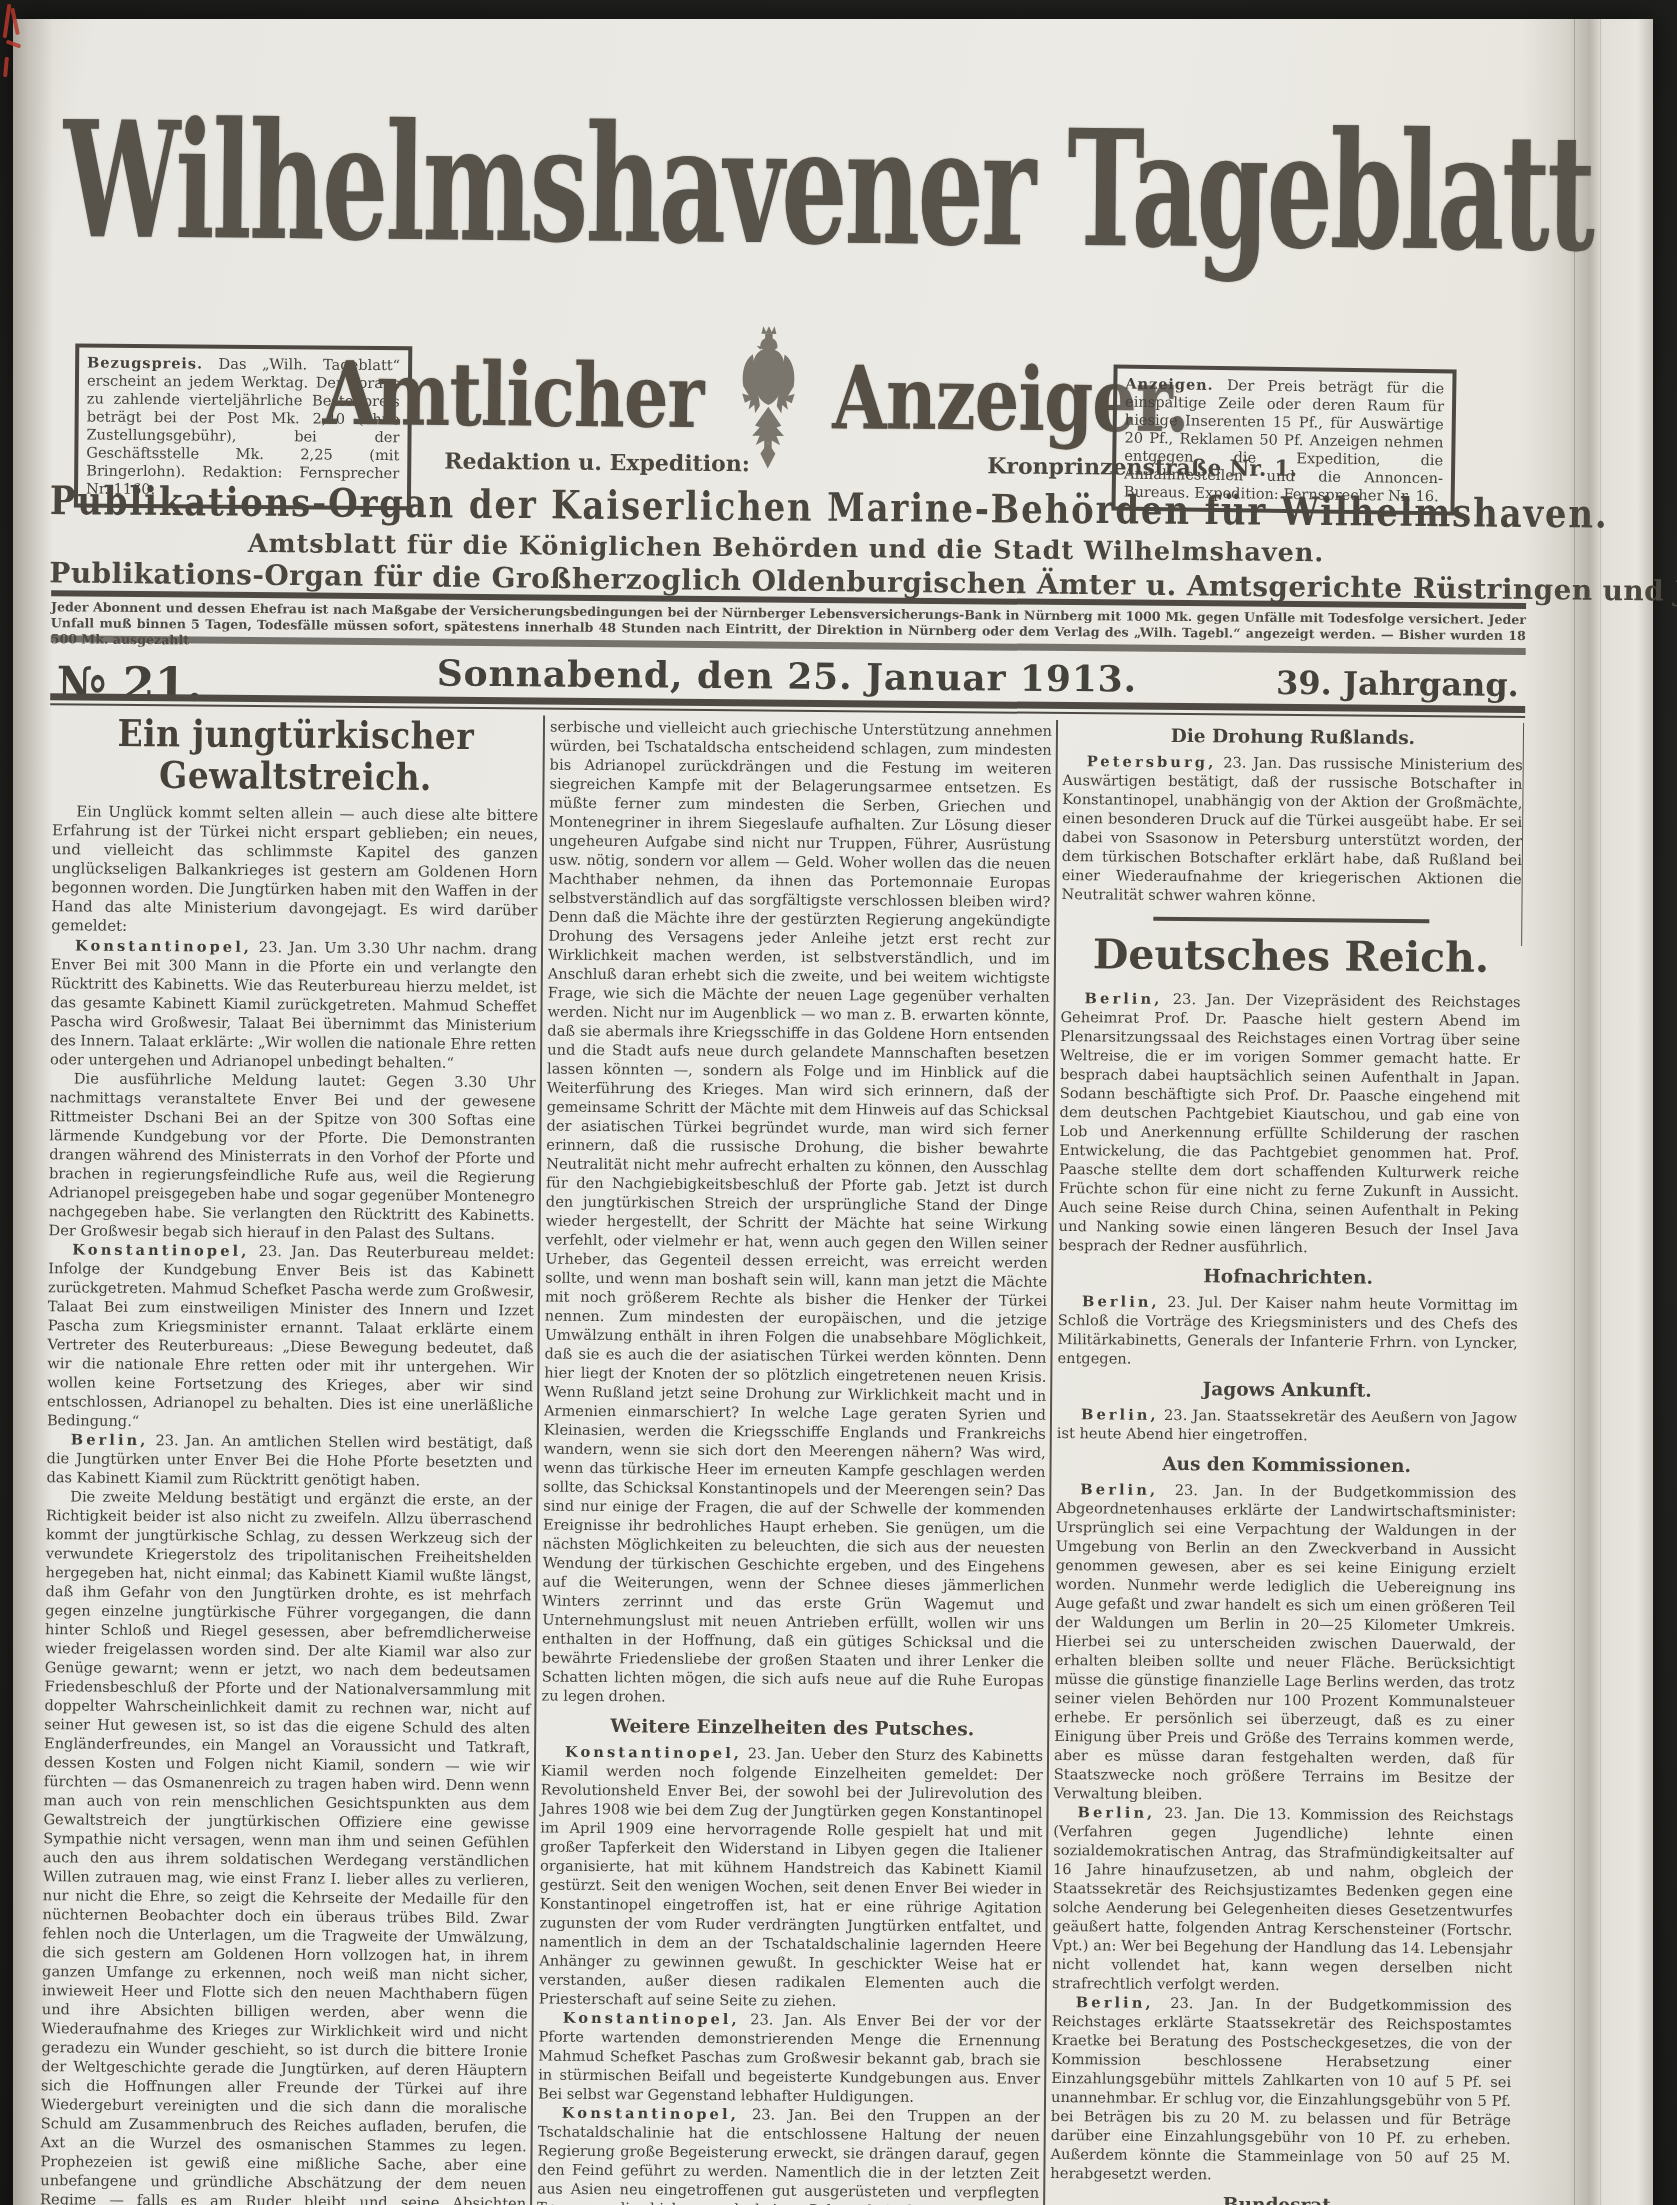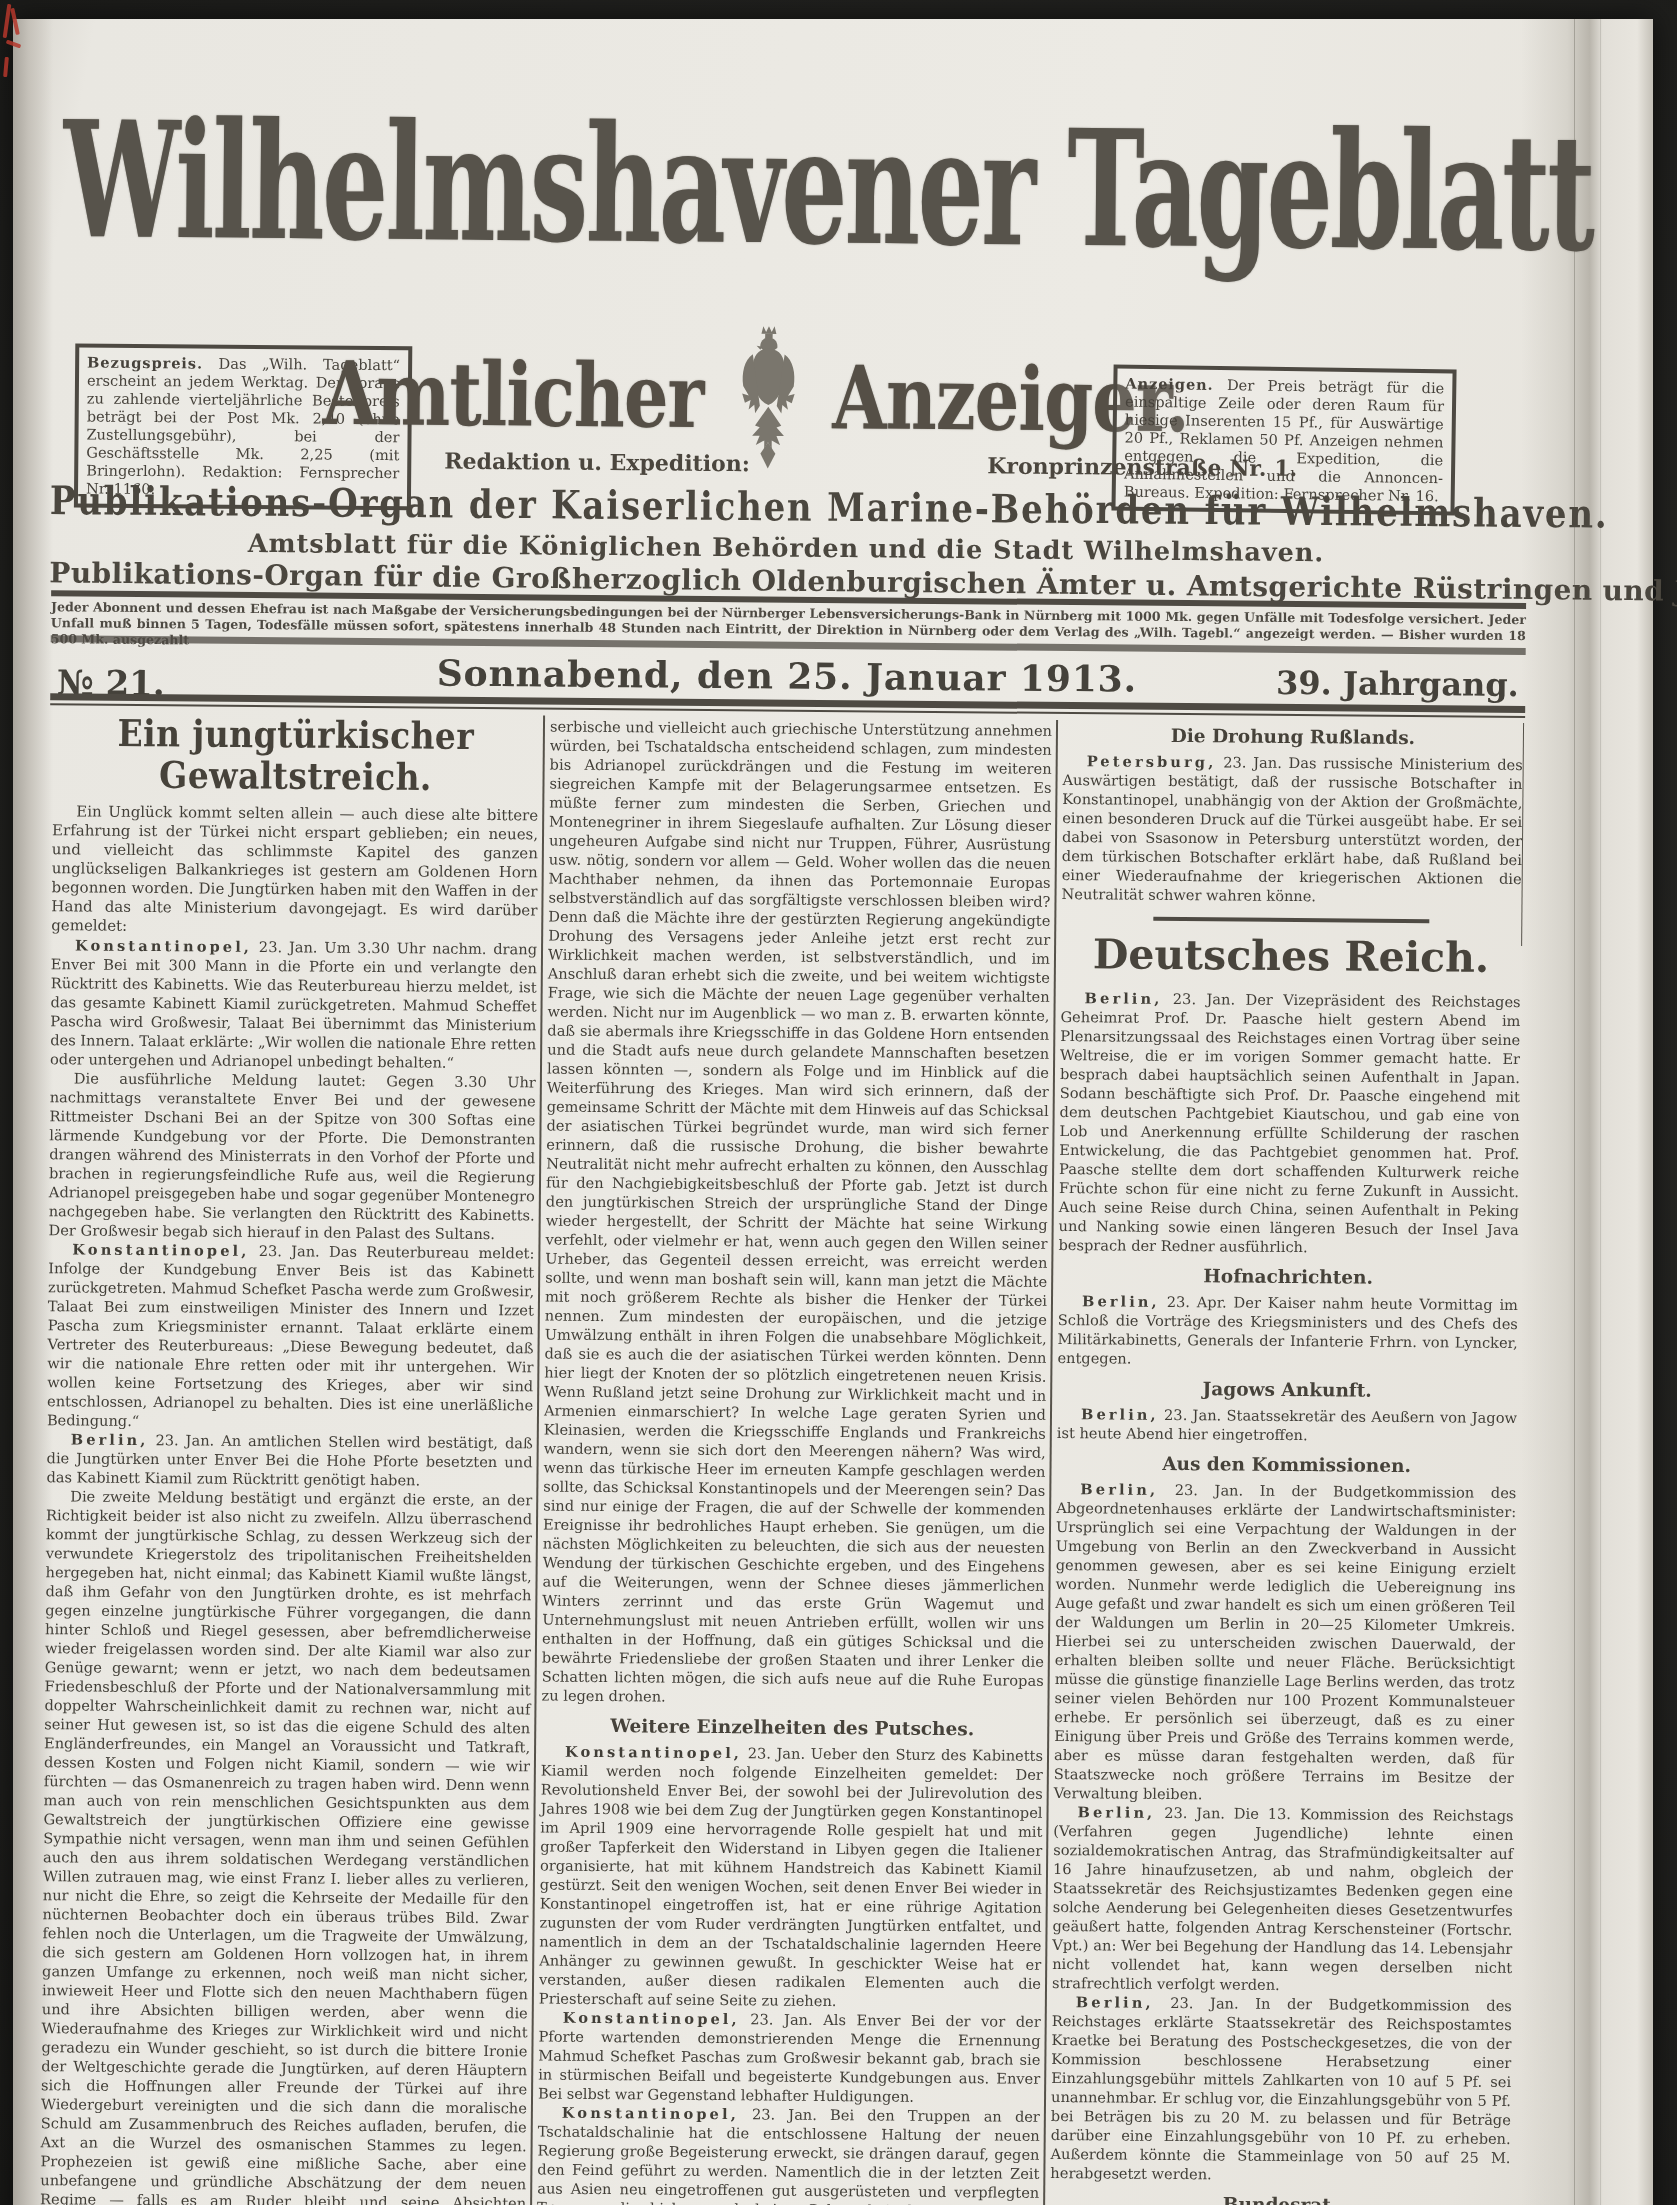--- a/index.html
+++ b/index.html
@@ -29,21 +29,21 @@
   #eagle{flex:0 0 auto;}
   .addr{position:absolute;font-weight:bold;font-size:22px;color:#4b463e;white-space:nowrap;}
   .publine{position:absolute;left:40px;width:1473px;text-align:center;font-weight:bold;color:#4b473f;white-space:nowrap;}
   #publine1{top:462px;font-size:34px;letter-spacing:1.8px;transform:scaleY(1.15);}
   #publine2{top:508px;font-size:25.6px;letter-spacing:0.9px;}
   #publine3{top:540px;font-size:28px;letter-spacing:0.4px;transform:rotate(.15deg);}
   .rule{position:absolute;background:#4e4a43;}
   #insurance{position:absolute;left:42px;top:581px;width:1475px;font-size:12.6px;line-height:16px;font-weight:bold;
      text-align:justify;color:#4e4a43;}
   #dateline{position:absolute;left:44px;top:630px;width:1469px;height:46px;}
-  #issue-no{position:absolute;left:4.4px;top:14px;font-size:34px;font-weight:bold;}
+  #issue-no{position:absolute;left:4.4px;top:8px;font-size:46px;font-weight:bold;}
   #issue-date{position:absolute;left:0;right:0;top:0;text-align:center;font-size:36px;font-weight:bold;letter-spacing:0.9px;}
   #volume{position:absolute;right:2.6px;top:5.3px;font-size:32px;font-weight:bold;}
   .col{position:absolute;top:694px;font-size:14.6px;line-height:19px;text-align:justify;color:#413e37;}
   #col1{left:45px;width:486px;}
   #col2{left:542px;width:502px;}
   #col3{left:1055px;width:460px;}
   .divider{position:absolute;top:693px;width:1.8px;background:#56524a;}
   #divider1{left:535px;height:1722px;}
   #divider2{left:1048px;height:1623px;}
   #edgeline{position:absolute;left:1515px;top:692px;width:1.3px;height:223px;background:#56524a;}
@@ -137,21 +137,21 @@
 
       </div>
 
       <div class="col" id="col3">
         <div class="subhead" style="margin-top:1.8px">Die Drohung Rußlands.</div>
         <p class="par"><span class="lead">Petersburg,</span><span> 23. Jan.  Das russische Ministerium des Auswärtigen bestätigt, daß der russische Botschafter in Konstantinopel, unabhängig von der Aktion der Großmächte, einen besonderen Druck auf die Türkei ausgeübt habe. Er sei dabei von Ssasonow in Petersburg unterstützt worden, der dem türkischen Botschafter erklärt habe, daß Rußland bei einer Wiederaufnahme der kriegerischen Aktionen die Neutralität schwer wahren könne.</span></p>
         <div class="colrule"></div>
         <div class="bighead">Deutsches Reich.</div>
         <p class="par"><span class="lead">Berlin,</span><span> 23. Jan.  Der Vizepräsident des Reichstages Geheimrat Prof. Dr. Paasche hielt gestern Abend im Plenarsitzungssaal des Reichstages einen Vortrag über seine Weltreise, die er im vorigen Sommer gemacht hatte. Er besprach dabei hauptsächlich seinen Aufenthalt in Japan. Sodann beschäftigte sich Prof. Dr. Paasche eingehend mit dem deutschen Pachtgebiet Kiautschou, und gab eine von Lob und Anerkennung erfüllte Schilderung der raschen Entwickelung, die das Pachtgebiet genommen hat. Prof. Paasche stellte dem dort schaffenden Kulturwerk reiche Früchte schon für eine nicht zu ferne Zukunft in Aussicht. Auch seine Reise durch China, seinen Aufenthalt in Peking und Nanking sowie einen längeren Besuch der Insel Java besprach der Redner ausführlich.</span></p>
         <div class="subhead">Hofnachrichten.</div>
-        <p class="par"><span class="lead">Berlin,</span><span> 23. Apr.  Der Kaiser nahm heute Vormittag im Schloß die Vorträge des Kriegsministers und des Chefs des Militärkabinetts, Generals der Infanterie Frhrn. von Lyncker, entgegen.</span></p>
+        <p class="par"><span class="lead">Berlin,</span><span> 23. Jul.  Der Kaiser nahm heute Vormittag im Schloß die Vorträge des Kriegsministers und des Chefs des Militärkabinetts, Generals der Infanterie Frhrn. von Lyncker, entgegen.</span></p>
         <div class="subhead">Jagows Ankunft.</div>
         <p class="par"><span class="lead">Berlin,</span><span> 23. Jan.  Staatssekretär des Aeußern von Jagow ist heute Abend hier eingetroffen.</span></p>
         <div class="subhead">Aus den Kommissionen.</div>
         <p class="par"><span class="lead">Berlin,</span><span> 23. Jan.  In der Budgetkommission des Abgeordnetenhauses erklärte der Landwirtschaftsminister: Ursprünglich sei eine Verpachtung der Waldungen in der Umgebung von Berlin an den Zweckverband in Aussicht genommen gewesen, aber es sei keine Einigung erzielt worden. Nunmehr werde lediglich die Uebereignung ins Auge gefaßt und zwar handelt es sich um einen größeren Teil der Waldungen um Berlin in 20—25 Kilometer Umkreis. Hierbei sei zu unterscheiden zwischen Dauerwald, der erhalten bleiben sollte und neuer Fläche. Berücksichtigt müsse die günstige finanzielle Lage Berlins werden, das trotz seiner vielen Behörden nur 100 Prozent Kommunalsteuer erhebe. Er persönlich sei überzeugt, daß es zu einer Einigung über Preis und Größe des Terrains kommen werde, aber es müsse daran festgehalten werden, daß für Staatszwecke noch größere Terrains im Besitze der Verwaltung bleiben.</span></p>
         <p class="par"><span class="lead">Berlin,</span><span> 23. Jan.  Die 13. Kommission des Reichstags (Verfahren gegen Jugendliche) lehnte einen sozialdemokratischen Antrag, das Strafmündigkeitsalter auf 16 Jahre hinaufzusetzen, ab und nahm, obgleich der Staatssekretär des Reichsjustizamtes Bedenken gegen eine solche Aenderung bei Gelegenheiten dieses Gesetzentwurfes geäußert hatte, folgenden Antrag Kerschensteiner (Fortschr. Vpt.) an: Wer bei Begehung der Handlung das 14. Lebensjahr nicht vollendet hat, kann wegen derselben nicht strafrechtlich verfolgt werden.</span></p>
         <p class="par"><span class="lead">Berlin,</span><span> 23. Jan.  In der Budgetkommission des Reichstages erklärte Staatssekretär des Reichspostamtes Kraetke bei Beratung des Postscheckgesetzes, die von der Kommission beschlossene Herabsetzung einer Einzahlungsgebühr mittels Zahlkarten von 10 auf 5 Pf. sei unannehmbar. Er schlug vor, die Einzahlungsgebühr von 5 Pf. bei Beträgen bis zu 20 M. zu belassen und für Beträge darüber eine Einzahlungsgebühr von 10 Pf. zu erheben. Außerdem könnte die Stammeinlage von 50 auf 25 M. herabgesetzt werden.</span></p>
         <div class="subhead">Bundesrat.</div>
         <p class="par"><span class="lead">Berlin,</span><span> 23. Januar.  In der heutigen Sitzung des Bundesrats wurden die Vorlage betr. Aenderung der Vorschriften über die Strafregister und der Entwurf einer Ergänzung der Ausführungsbestimmungen zum Kaligesetz den zuständigen Ausschüssen überwiesen. Die Wahl eines nichtständigen Mitgliedes des Reichsversicherungsamtes wurde vollzogen. Der Vorlage betr. Prägung von Silbermünzen und der Vorlage betr. Berechnung der Matrikularbeiträge für das Rechnungsjahr 1913 wurde die Zustimmung erteilt.</span></p>
 
       </div>

